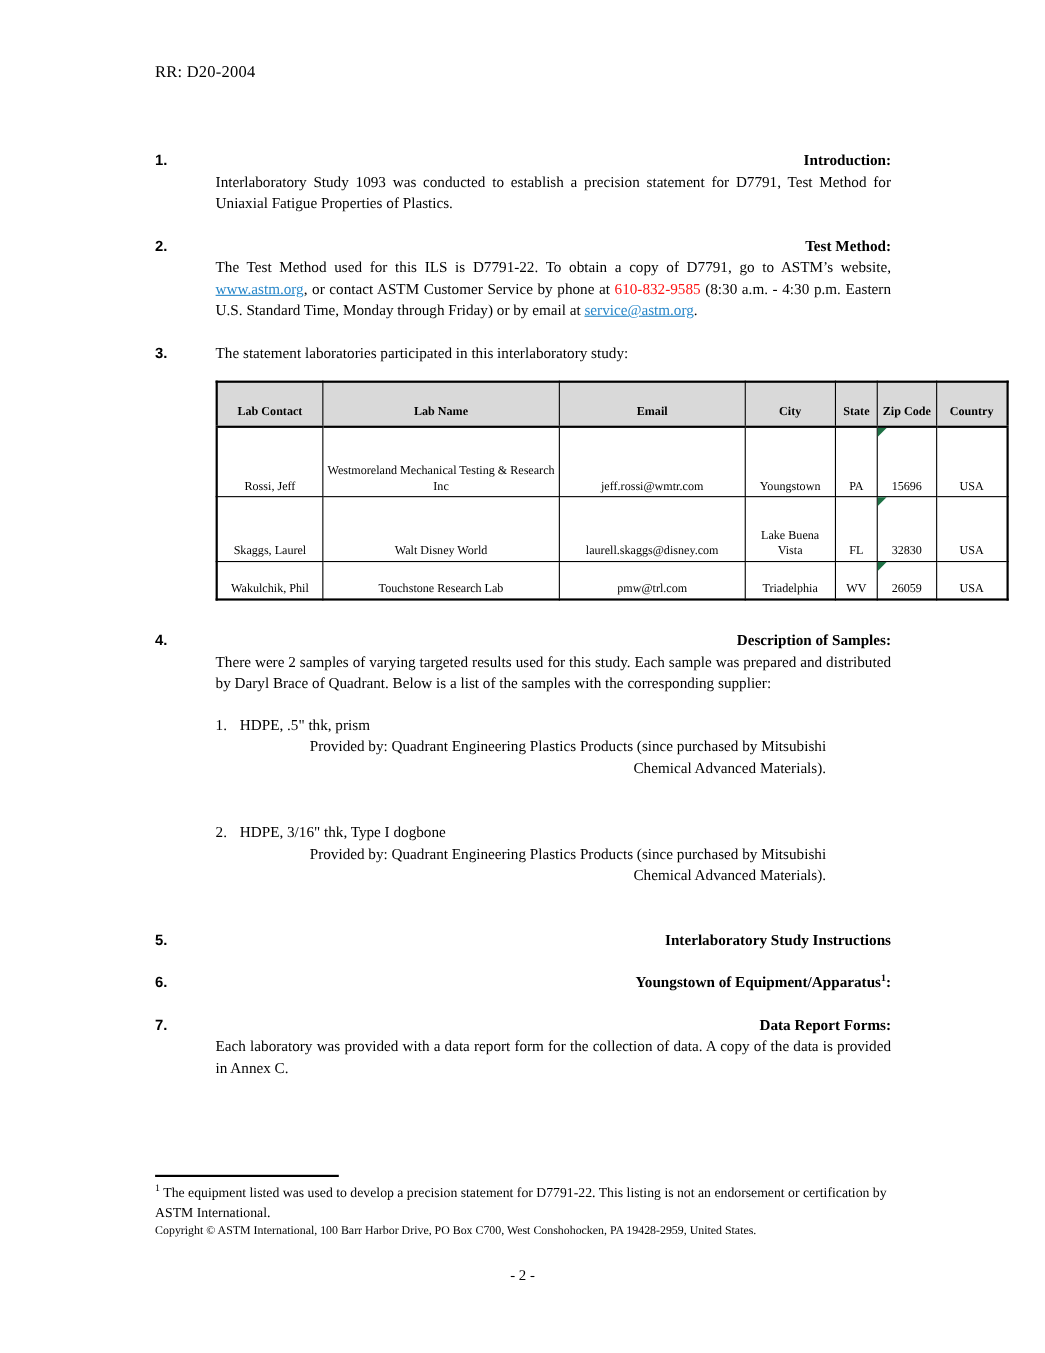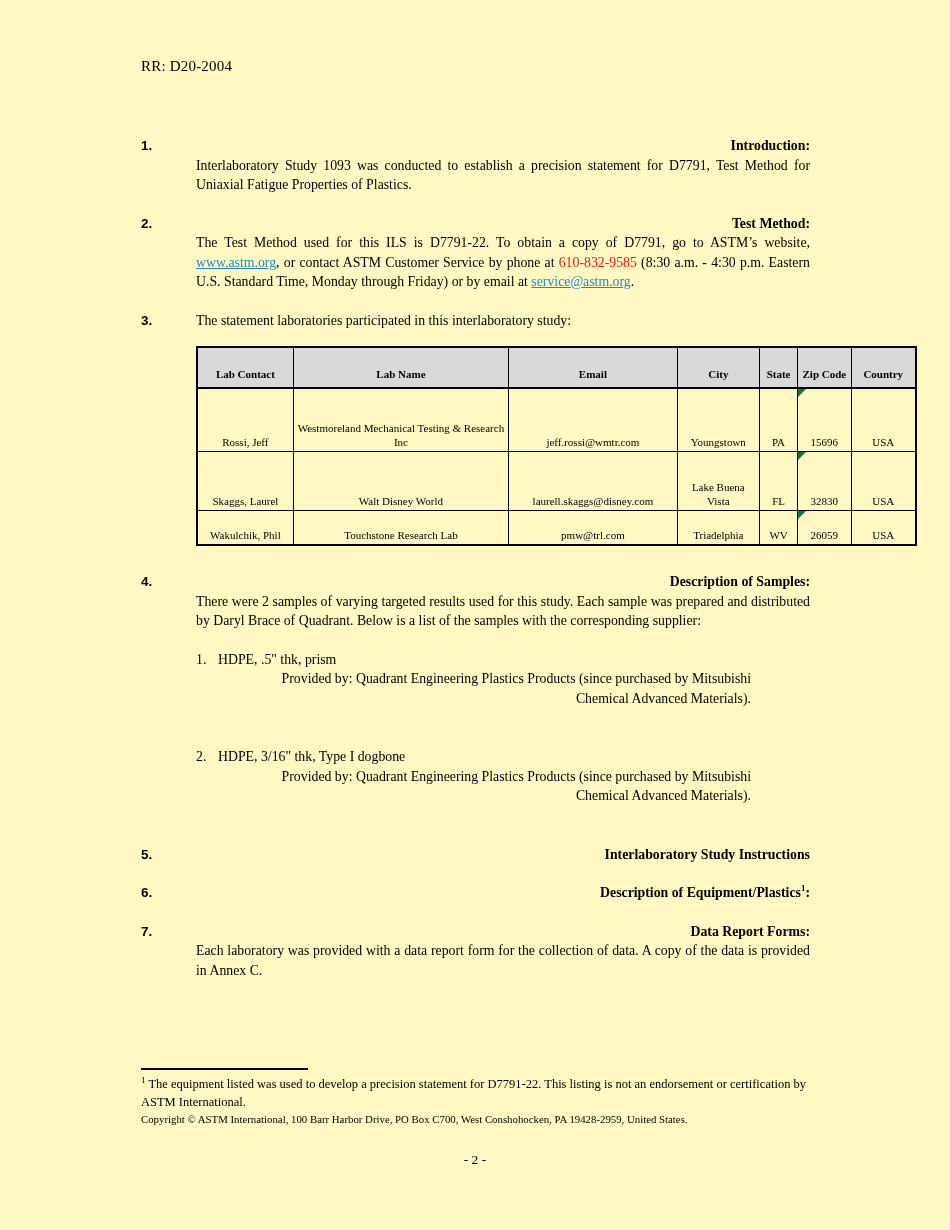--- a/index.html
+++ b/index.html
@@ -1,20 +1,20 @@
 <!DOCTYPE html>
 <html><head>
 <meta charset="utf-8">
 <style>
   html,body { margin:0; padding:0; background:#888; }
   .page {
     position:relative;
     width:950px; height:1230px;
     margin:0 auto;
-    background:#fef9c3;
+    background:#ffffff;
     font-family:"Liberation Serif","DejaVu Serif",serif;
     color:#000;
     overflow:hidden;
   }
   .doc-header {
     position:absolute; left:141px; top:58px;
     font-size:15px; letter-spacing:0.2px;
   }
   .content {
     position:absolute; left:141px; top:136px; width:669px;
@@ -195,21 +195,21 @@
     <div class="section">
       <div class="sec-num">5.</div>
       <div class="sec-body">
         <div class="sec-title">Interlaboratory Study Instructions</div>
       </div>
     </div>
 
     <div class="section">
       <div class="sec-num">6.</div>
       <div class="sec-body">
-        <div class="sec-title"><span>Description of Equipment/Plastics</span><sup>1</sup><span>:</span></div>
+        <div class="sec-title"><span>Youngstown of Equipment/Apparatus</span><sup>1</sup><span>:</span></div>
       </div>
     </div>
 
     <div class="section">
       <div class="sec-num">7.</div>
       <div class="sec-body">
         <div class="sec-title">Data Report Forms:</div>
         <p class="sec-text">Each laboratory was provided with a data report form for the collection of data. A copy of the data is provided in Annex C.</p>
       </div>
     </div>

